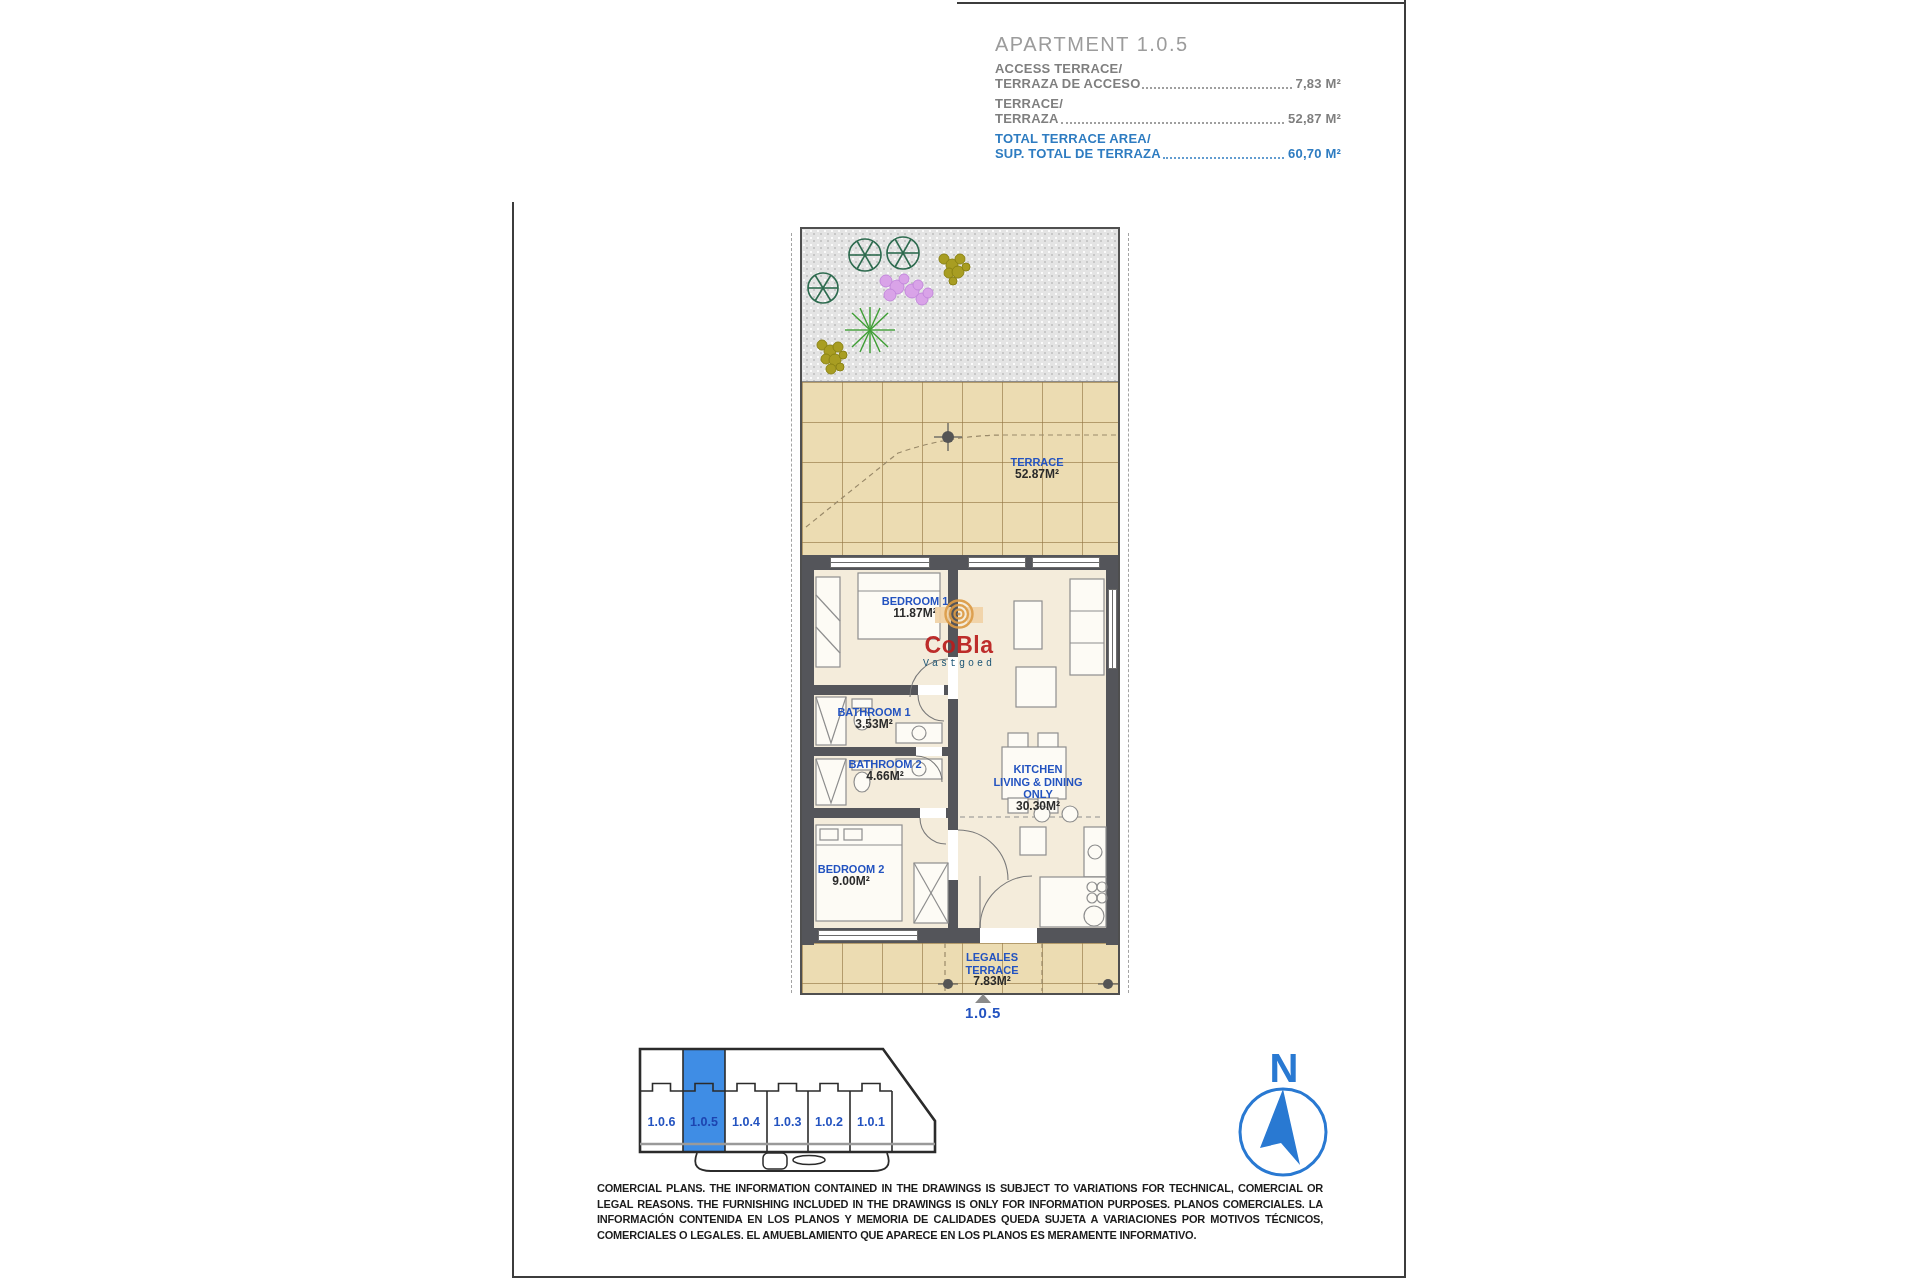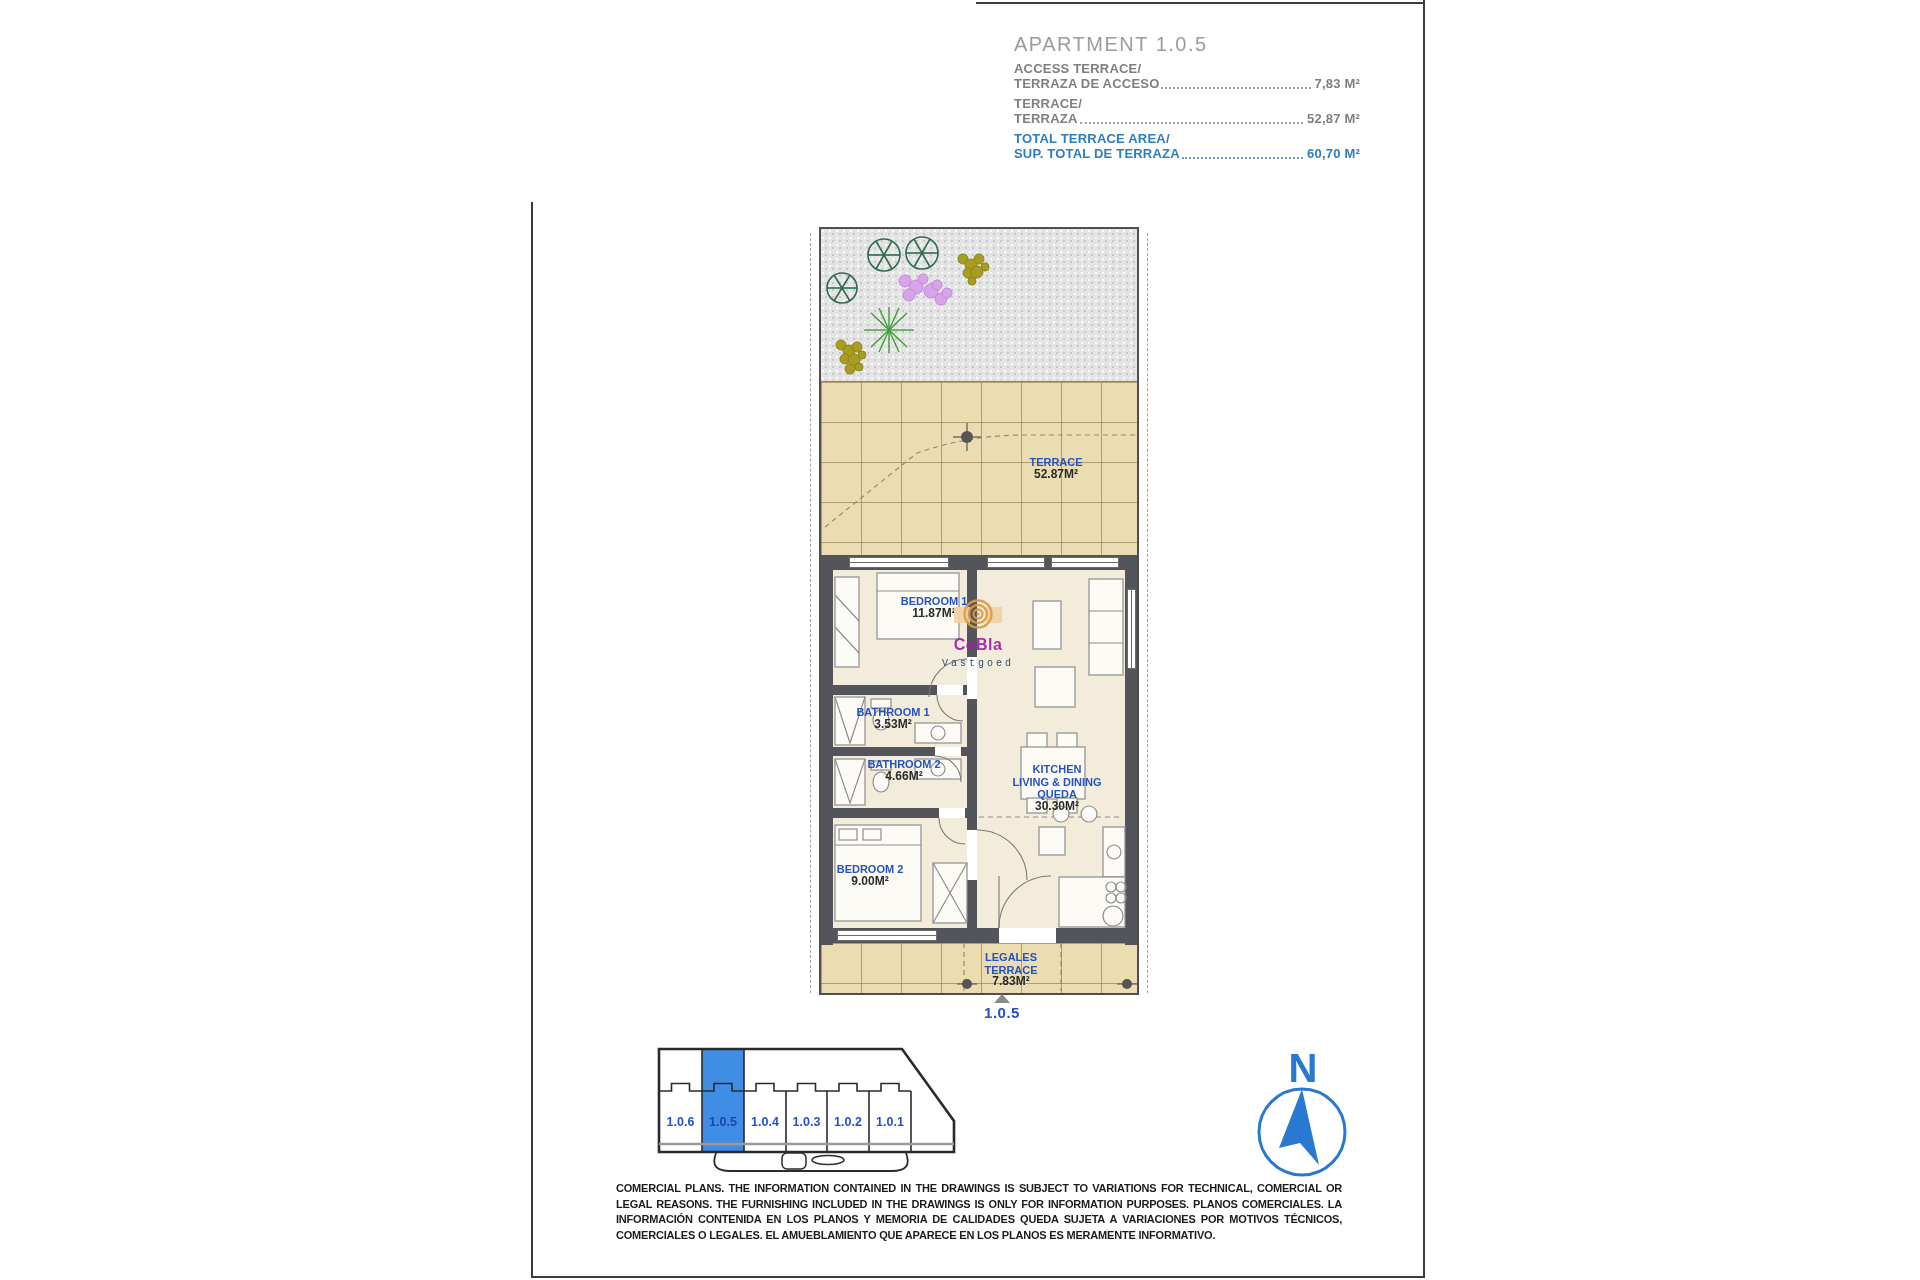--- a/index.html
+++ b/index.html
@@ -1,17 +1,17 @@
 <!DOCTYPE html>
 <html><head>
 <meta charset="utf-8">
 <style>
   * { margin:0; padding:0; box-sizing:border-box; }
   html,body { width:1920px; height:1280px; background:#fff; font-family:"Liberation Sans",sans-serif; }
-  #canvas { position:relative; width:1764px; height:1280px; overflow:hidden; background:#fff;margin-left:19px; }
+  #canvas { position:relative; width:1764px; height:1280px; overflow:hidden; background:#fff; }
 
   
   .frame { position:absolute; background:#3c3c3c; }
 
   
   #header { position:absolute; left:995px; top:33px; width:346px; }
   .hd-title { font-size:20px; color:#9c9c9c; letter-spacing:1.5px; margin-bottom:5px; font-weight:400; }
   .area-row { margin-bottom:5px; font-size:13px; font-weight:700; letter-spacing:.2px; line-height:15px; }
   .area-row.primary { color:#2e7cc1; }
   .area-row.secondary { color:#7f7f7f; }
@@ -43,21 +43,21 @@
   .site-dash { position:absolute; width:0; border-left:1px dashed #a3a3a3; }
 
   
   #entry-marker { position:absolute; left:983px; top:994px; transform:translateX(-50%); text-align:center; }
   #entry-marker .tri { width:0; height:0; margin:0 auto 1px auto; border-left:8px solid transparent;
     border-right:8px solid transparent; border-bottom:9px solid #8a8a8a; }
   #entry-marker .unit { color:#2353c0; font-weight:700; font-size:15px; letter-spacing:.5px; }
 
   
   #watermark { position:absolute; left:899px; top:589px; width:120px; text-align:center; z-index:8; opacity:.92; }
-  #watermark .wm-name { font-size:16px; font-weight:700; color:#a21caf; letter-spacing:.5px; line-height:24px; }
+  #watermark .wm-name { font-size:23px; font-weight:700; color:#b91c1c; letter-spacing:.5px; line-height:24px; }
   #watermark .wm-sub  { font-size:10px; color:#0c4a6e; letter-spacing:3px; line-height:14px;font-family:Liberation Mono, monospace; }
 
   
   #disclaimer { position:absolute; left:597px; top:1181px; width:726px; font-size:11px; font-weight:700;
     color:#1c1c1c; line-height:15.5px; text-align:justify; letter-spacing:-.2px; }
 
   svg text { font-family:"Liberation Sans",sans-serif; }
 </style>
 </head>
 <body>
@@ -291,21 +291,21 @@
       <div class="nm">BATHROOM 1</div>
       <div class="ar">3.53M²</div>
     </div>
     <div class="plan-label" style="left:83px; top:529px;">
       <div class="nm">BATHROOM 2</div>
       <div class="ar">4.66M²</div>
     </div>
     <div class="plan-label" style="left:236px; top:534px;">
       <div class="nm">KITCHEN</div>
       <div class="nm">LIVING &amp; DINING</div>
-      <div class="nm">QUEDA</div>
+      <div class="nm">ONLY</div>
       <div class="ar">30.30M²</div>
     </div>
     <div class="plan-label" style="left:49px; top:634px;">
       <div class="nm">BEDROOM 2</div>
       <div class="ar">9.00M²</div>
     </div>
     <div class="plan-label" style="left:190px; top:722px;">
       <div class="nm">LEGALES</div>
       <div class="nm">TERRACE</div>
       <div class="ar">7.83M²</div>

